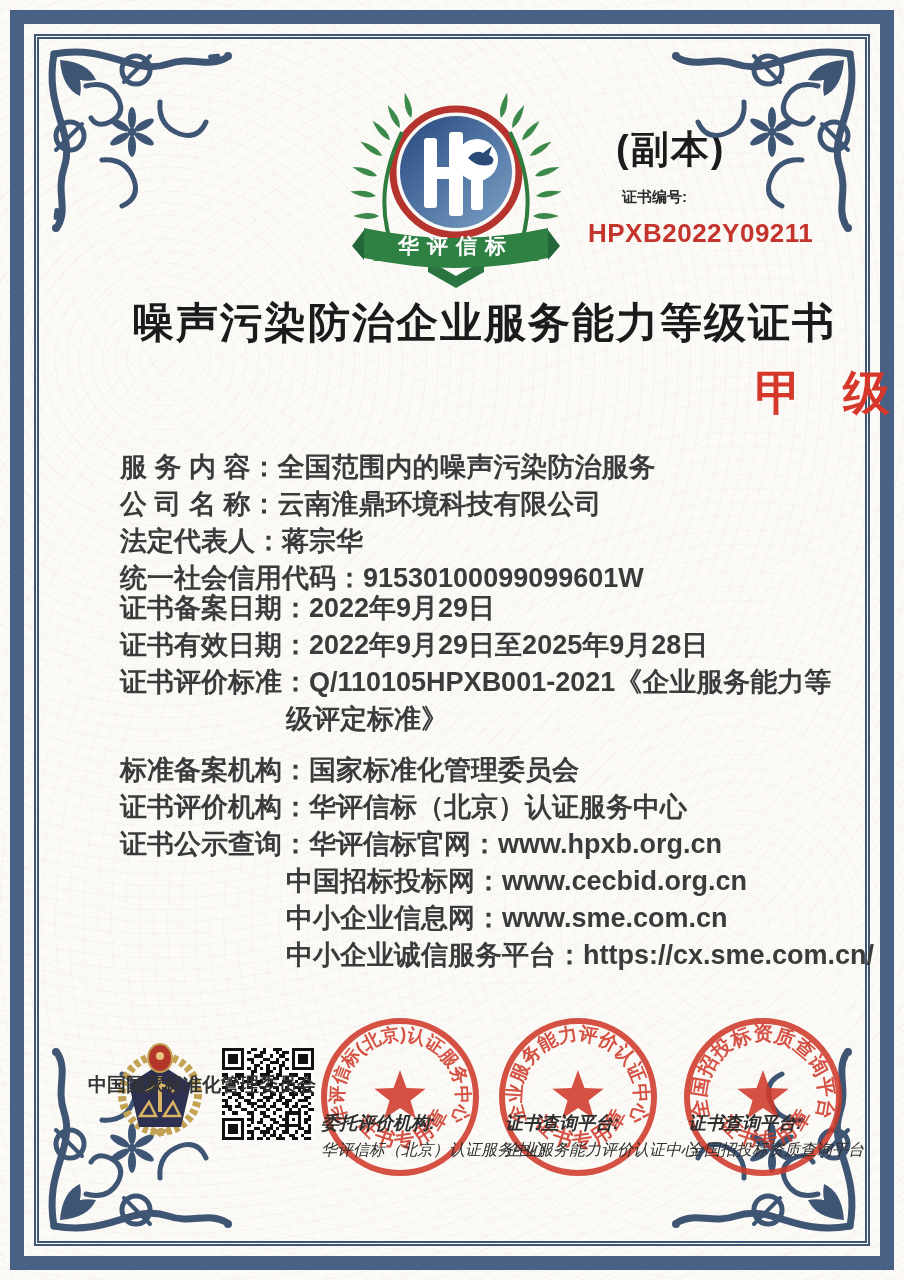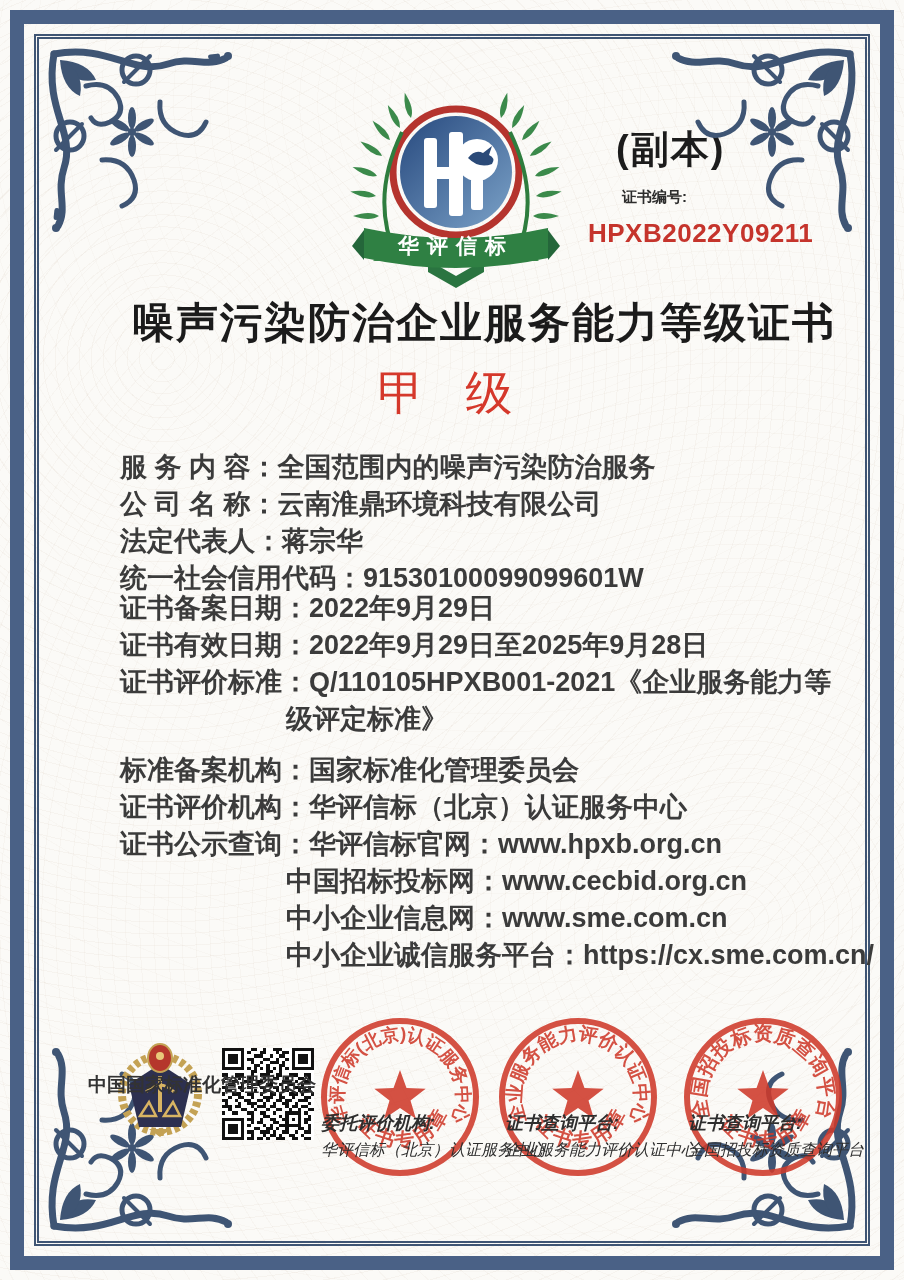--- a/index.html
+++ b/index.html
@@ -26,22 +26,22 @@
   .corner.br{bottom:40px;right:40px;transform:scale(-1,-1);}
 
   .logo{position:absolute;left:350px;top:88px;width:212px;height:202px;z-index:3;}
 
   .copy-tag{position:absolute;left:616px;top:124px;font-size:38px;font-weight:700;color:#1c1c1c;letter-spacing:2px;}
   .certno-label{position:absolute;left:622px;top:188px;font-size:15px;font-weight:700;color:#2c2c2c;}
   .certno-value{position:absolute;left:588px;top:218px;font-size:26px;font-weight:700;color:#c5342c;letter-spacing:.5px;}
 
   .doc-title{position:absolute;left:0;top:295px;width:100%;text-align:center;
     font-size:42px;font-weight:900;color:#1b1b1b;letter-spacing:2px;padding-left:32px;}
-  .grade{position:absolute;left:0;top:362px;width:100%;text-align:center;
-    font-size:47px;font-weight:400;color:#d5382b;letter-spacing:14px;}
+  .grade{position:absolute;left:0;top:362px;width:100%;text-align:right;
+    font-size:47px;font-weight:700;color:#d5382b;letter-spacing:14px;}
 
   .tblock{position:absolute;left:120px;font-size:27px;font-weight:700;color:#3b3b3b;}
   .trow{display:flex;line-height:37px;white-space:pre;}
   .indent{padding-left:166px;}
   .blk-company{top:449px;}
   .blk-cert{top:590px;}
   .blk-orgs{top:752px;}
 
   .sac-emblem{position:absolute;left:110px;top:1040px;width:100px;height:100px;z-index:3;}
   .qr{position:absolute;left:222px;top:1048px;width:92px;height:92px;z-index:3;}

